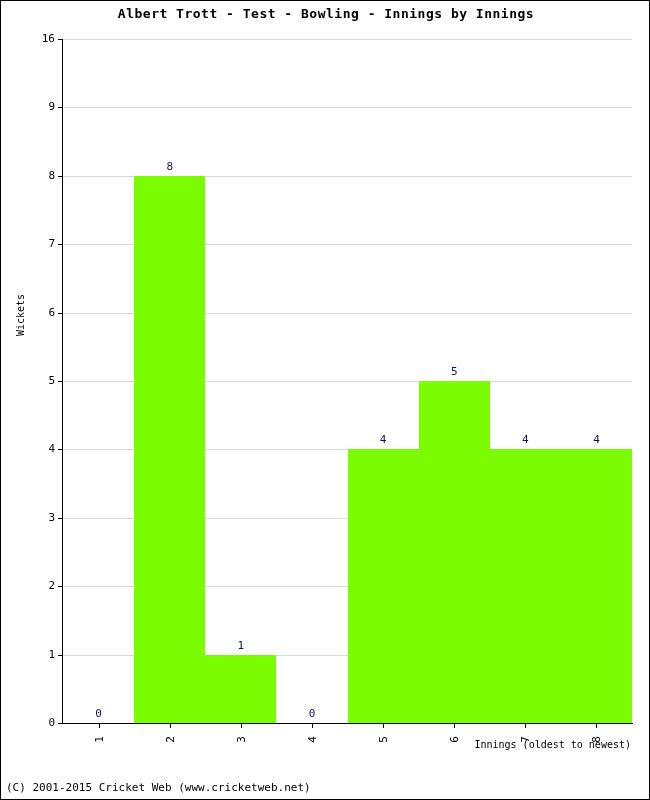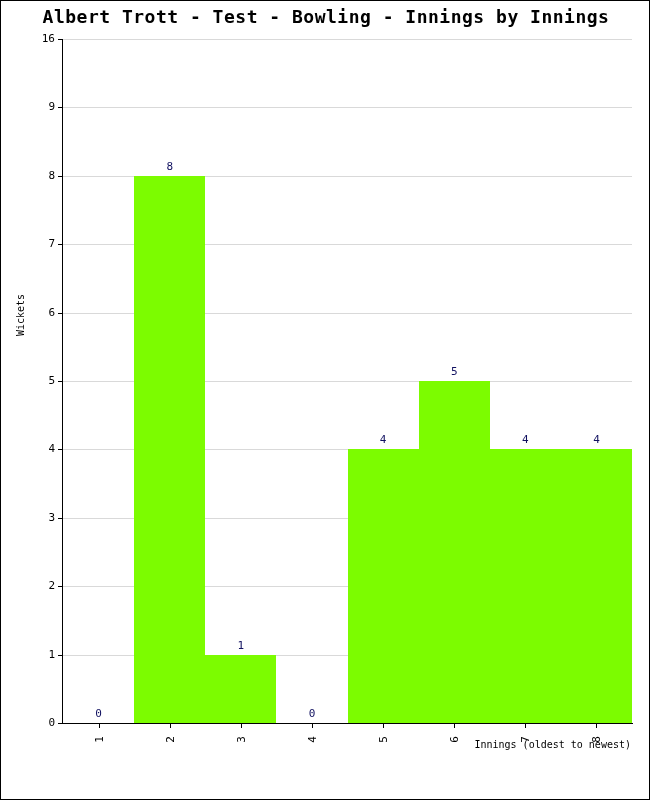--- a/index.html
+++ b/index.html
@@ -18,21 +18,21 @@
     border: 1px solid #000000;
     box-sizing: border-box;
     overflow: hidden;
   }
   #chart-title {
     position: absolute;
     left: 0;
     top: 5px;
     width: 650px;
     text-align: center;
-    font-size: 18px;
+    font-size: 13px;
     font-weight: bold;
     color: #000000;
     letter-spacing: 0.5px;
     white-space: nowrap;
   }
 
   
   #plot-area {
     position: absolute;
     left: 62px;
@@ -219,13 +219,14 @@
         <div class="xtick-label" style="left: 371.188px; width: 40px; text-align: center;">6</div>
         <div class="xtick-mark" style="left: 462px;"></div>
         <div class="xtick-label" style="left: 442.312px; width: 40px; text-align: center;">7</div>
         <div class="xtick-mark" style="left: 533px;"></div>
         <div class="xtick-label" style="left: 513.438px; width: 40px; text-align: center;">8</div>
       </div>
   </div>
 
   <div id="x-axis-title">Innings (oldest to newest)</div>
 
+  <div id="footer-credit">(C) 2001-2015 Cricket Web (www.cricketweb.net)</div>
 </div>
 
 </body></html>

